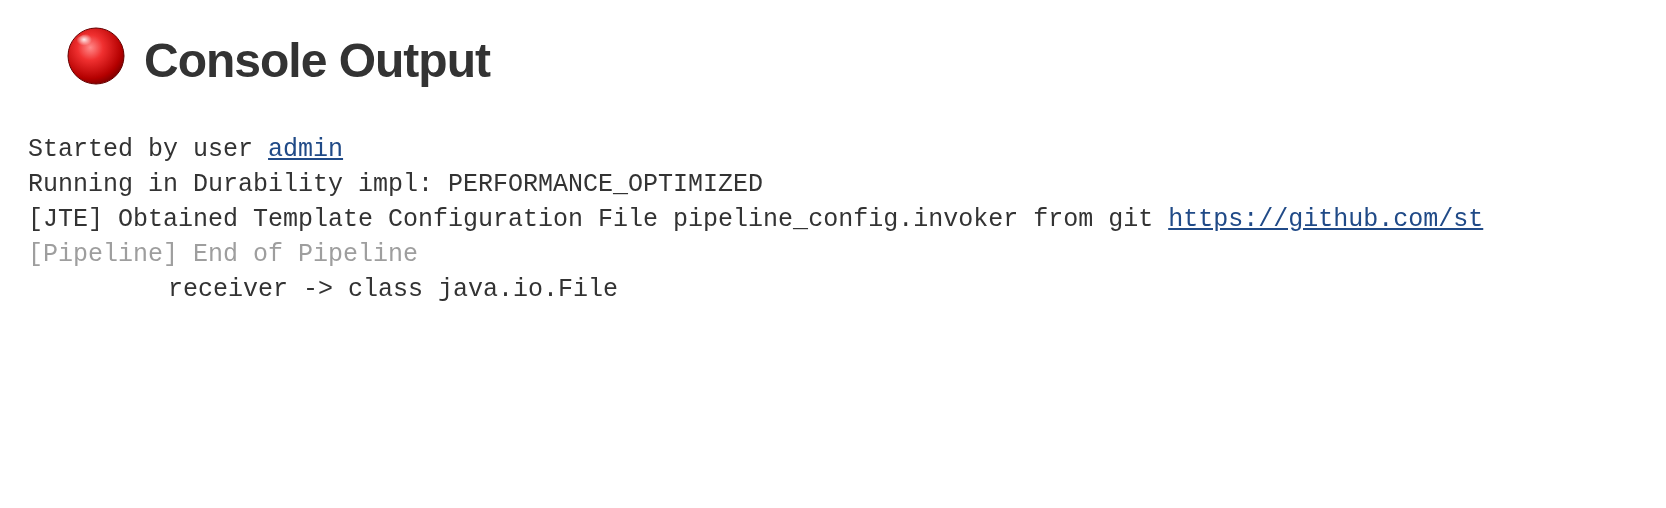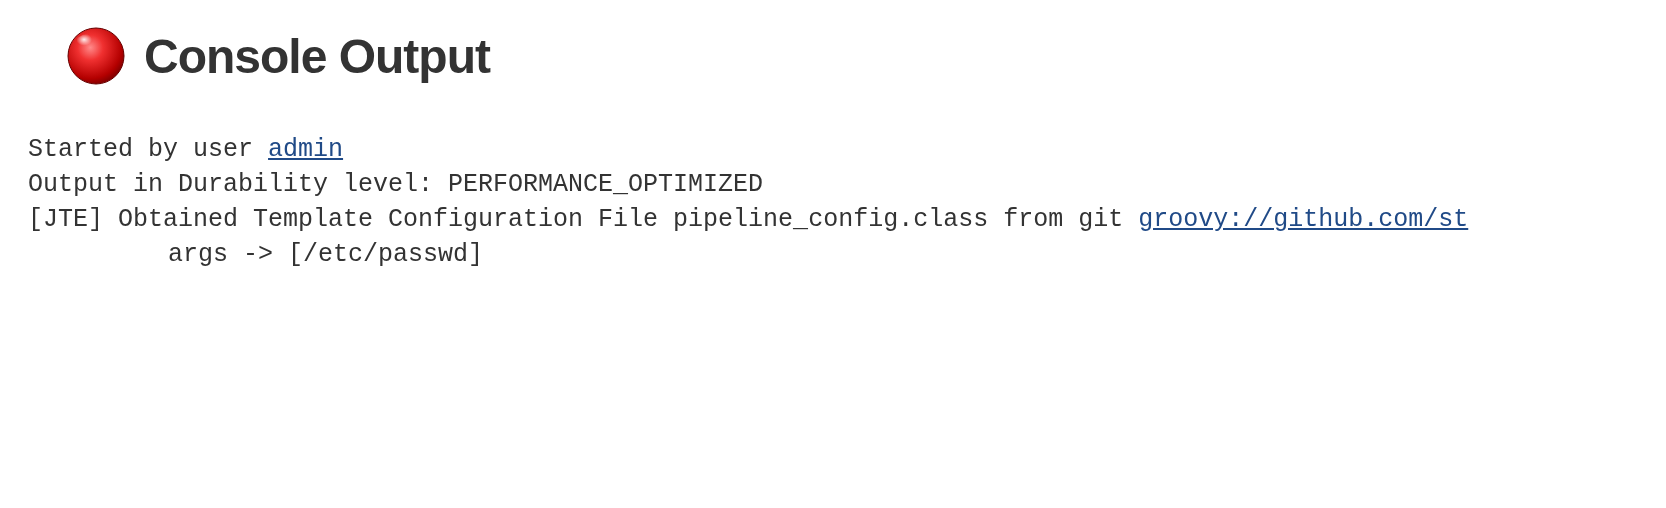--- a/index.html
+++ b/index.html
@@ -4,21 +4,21 @@
   <style>
     * { margin: 0; padding: 0; box-sizing: border-box; }
     body {
       font-family: Helvetica, Arial, sans-serif;
       background: #ffffff;
       width: 1666px;
       overflow: hidden;
     }
     .header {
       display: flex;
-      align-items: center;
+      align-items: flex-end;
       padding: 24px 0 24px 64px;
       gap: 16px;
     }
     .status-ball {
       width: 64px;
       height: 64px;
       flex-shrink: 0;
     }
     h1 {
       font-size: 48px;
@@ -62,16 +62,17 @@
       </defs>
       <circle cx="32" cy="32" r="28" fill="url(#ballGrad)" stroke="#660000" stroke-width="1"></circle>
       <ellipse cx="24" cy="20" rx="13" ry="10" fill="url(#hilite)"></ellipse>
     </svg>
   </span>
   <h1>Console Output</h1>
 </div>
 
 <div class="console">
   <span class="line"><span>Started by user </span><a href="#">admin</a></span>
-  <span class="line">Output in Durability level: PERFORMANCE_OPTIMIZED</span>
-  <span class="line"><span>[JTE] Obtained Template Configuration File pipeline_config.class from git </span><a href="#">groovy://github.com/st</a></span>
-  <span class="line"><span class="indent"></span><span>args -&gt; [/etc/passwd]</span></span>
+  <span class="line">Running in Durability impl: PERFORMANCE_OPTIMIZED</span>
+  <span class="line"><span>[JTE] Obtained Template Configuration File pipeline_config.invoker from git </span><a href="#">https://github.com/st</a></span>
+  <span class="line dim">[Pipeline] End of Pipeline</span>
+  <span class="line"><span class="indent"></span><span>receiver -&gt; class java.io.File</span></span>
 </div>
 
 </body></html>

